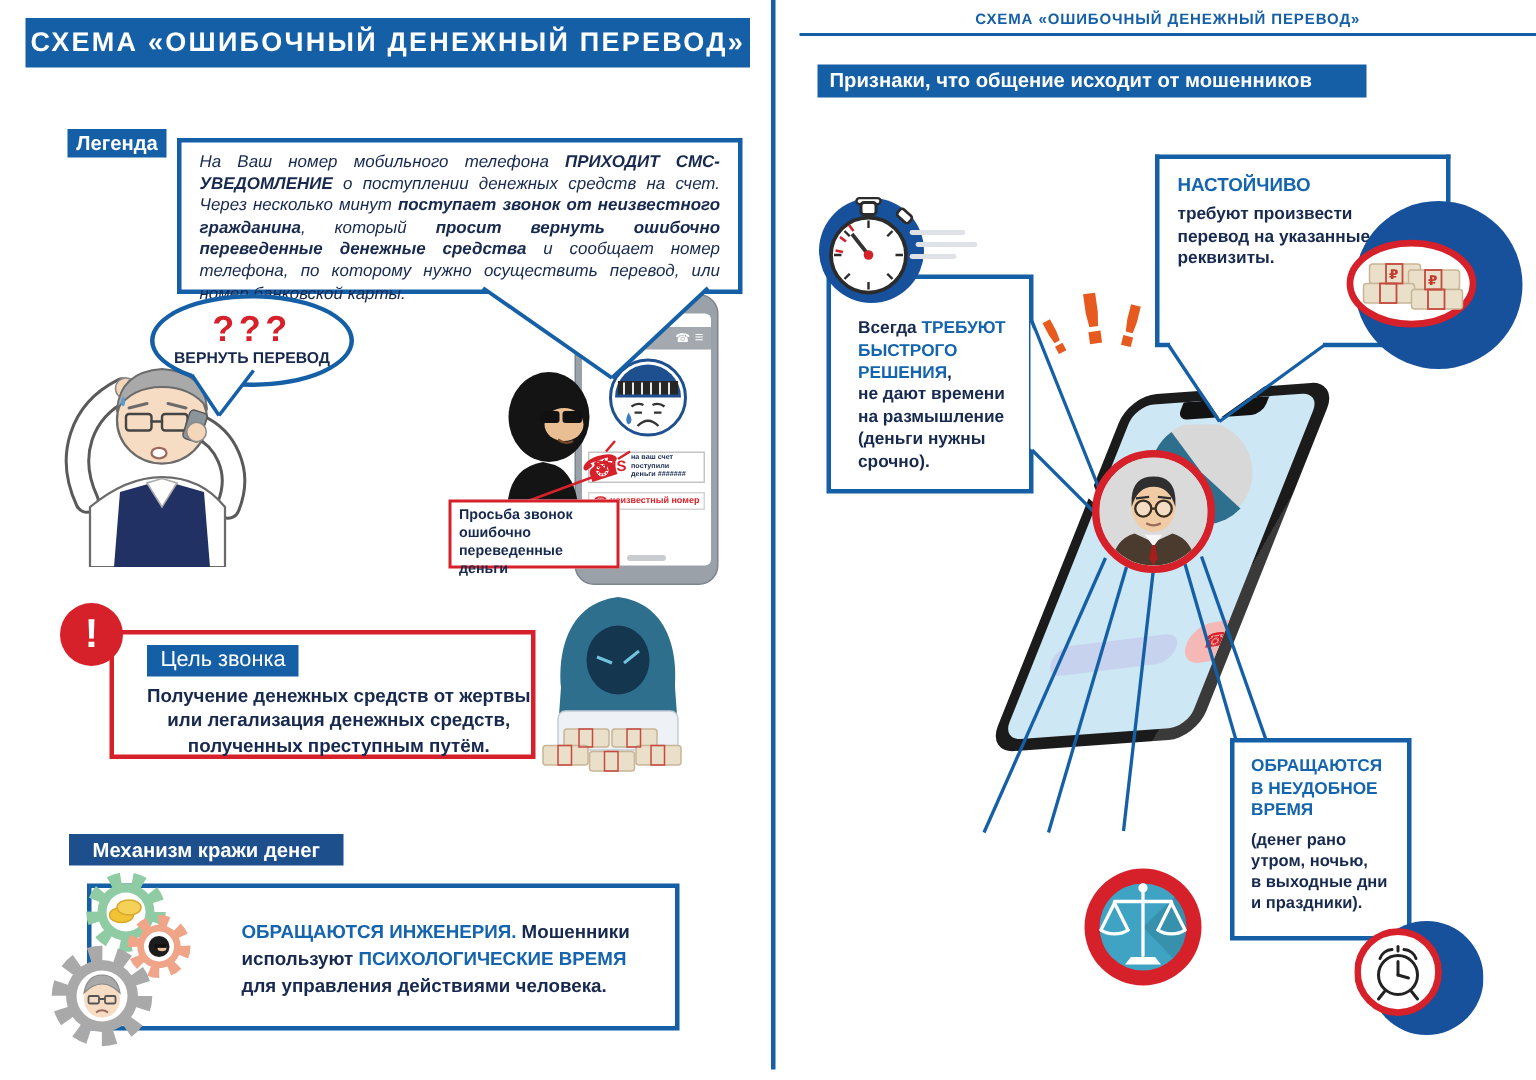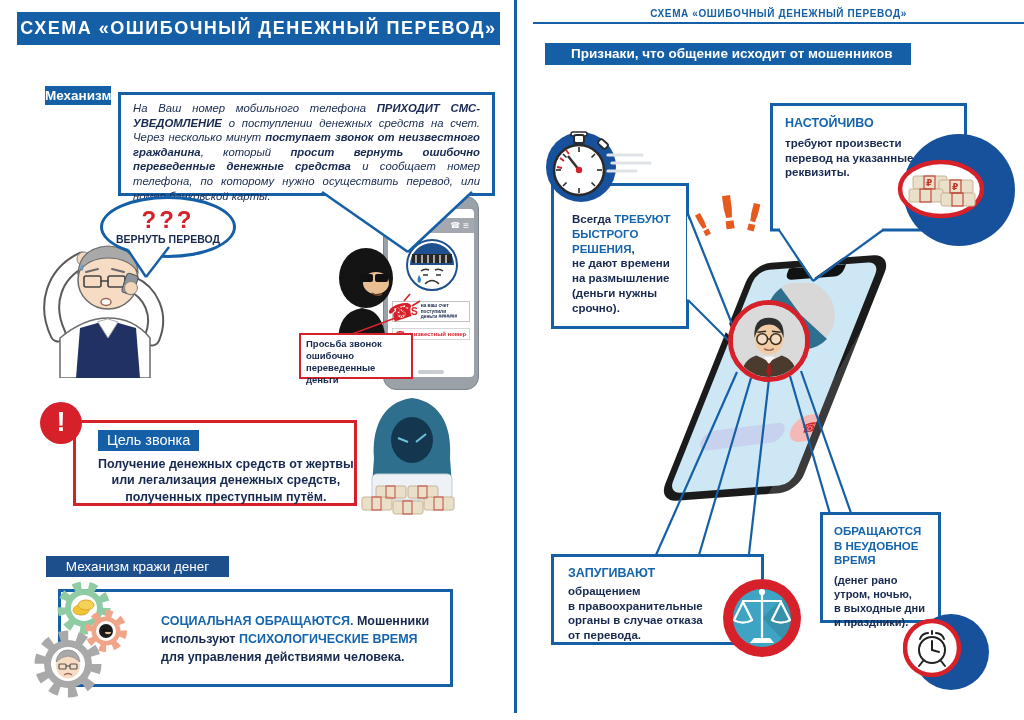--- a/index.html
+++ b/index.html
@@ -42,61 +42,61 @@
   .pl-home{position:absolute;left:30px;bottom:3px;width:26px;height:4px;border-radius:2px;background:#C9CDD1;}
   .request-box{left:299px;top:333px;width:114px;height:46px;background:#fff;border:2px solid #D6212A;
                font-size:9.5px;font-weight:bold;color:#17294F;line-height:1.25;padding:3px 5px;box-sizing:border-box;z-index:6;}
   .alert-circle{left:40px;top:402px;width:42px;height:42px;border-radius:50%;background:#D6212A;color:#fff;
                 font-weight:bold;font-size:27px;text-align:center;line-height:40px;z-index:3;}
   .goal-box{left:73px;top:420px;width:284px;height:86px;background:#fff;border:3px solid #D6212A;box-sizing:border-box;z-index:2;}
   .goal-label{position:absolute;left:22px;top:7px;background:#155FA6;color:#fff;font-weight:normal;font-size:14.5px;
               padding:2px 9px 3px;}
   .goal-text{position:absolute;left:22px;top:33px;font-size:12.5px;font-weight:bold;line-height:1.3;color:#17294F;text-align:center;}
   .mech-label{left:46px;top:556px;width:183px;height:21px;line-height:21px;text-align:center;font-size:13.5px;
-              background:#1D4F8C;color:#fff;font-weight:normal;z-index:2;}
+              background:#1D4F8C;color:#fff;font-weight:bold;z-index:2;}
   .mech-box{left:58px;top:589px;width:395px;height:98px;z-index:2;}
   .mech-text{position:absolute;left:100px;top:20px;width:288px;font-size:12.5px;font-weight:bold;line-height:1.45;}
   
   .divider{left:514px;top:0;width:2.5px;height:713px;background:#155FA6;z-index:1;}
   .r-header{left:533px;top:8px;width:491px;text-align:center;color:#155FA6;font-weight:bold;font-size:10px;
             letter-spacing:0.6px;z-index:2;}
   .r-line{left:533px;top:22px;width:491px;height:2px;background:#155FA6;z-index:2;}
-  .signs-bar{left:545px;top:43px;width:366px;height:22px;line-height:22px;font-size:13.5px;padding-left:26px;
+  .signs-bar{left:545px;top:43px;width:366px;height:22px;line-height:22px;font-size:13.5px;padding-left:8px;
              box-sizing:border-box;z-index:2;}
   .urgent-box{left:551px;top:183px;width:138px;height:146px;z-index:6;}
   .urgent-text{position:absolute;left:18px;top:26px;font-size:11.5px;font-weight:bold;line-height:14.8px;}
   .insistent-box{left:770px;top:103px;width:197px;height:128px;z-index:6;border-bottom:none;}
   .ibx-head{position:absolute;left:12px;top:10px;font-size:12.5px;font-weight:bold;}
   .ibx-body{position:absolute;left:12px;top:30px;font-size:11.5px;font-weight:bold;line-height:14.5px;}
   .excl{position:absolute;color:#E65A1F;font-weight:bold;z-index:6;font-family:"DejaVu Sans",sans-serif;}
   .phone-r{left:753px;top:264px;width:139px;height:238px;background:linear-gradient(100deg,#1b1b1b 0 84%,#3a3a3a 84% 100%);
            border-radius:18px;transform:matrix(1,-0.072,-0.399,1,0,0);transform-origin:0 0;z-index:3;}
   .pr-screen{position:absolute;left:7px;right:9px;top:7px;bottom:8px;background:#CDE7F4;border-radius:12px;overflow:hidden;}
   .pr-notch{position:absolute;left:26%;top:0;width:46%;height:12px;background:#121212;border-radius:0 0 7px 7px;}
   .pill-lav{position:absolute;left:12px;top:160px;width:82px;height:20px;border-radius:10px;background:#C7D3EE;transform:rotate(-3deg);}
   .pill-red{position:absolute;left:100px;top:152px;width:38px;height:27px;border-radius:14px;background:#F4B9B6;
             text-align:center;line-height:27px;font-family:"DejaVu Sans",sans-serif;font-size:13px;color:#D6212A;transform:rotate(-6deg);}
   .avatar{left:728px;top:300px;width:72px;height:72px;border:5px solid #D6212A;border-radius:50%;
           background:#DADADA;overflow:hidden;z-index:8;}
   .intimidate-box{left:551px;top:554px;width:213px;height:91px;z-index:6;}
   .itm-head{position:absolute;left:14px;top:9px;font-size:12.5px;font-weight:bold;}
   .itm-body{position:absolute;left:14px;top:27px;font-size:11.5px;font-weight:bold;line-height:14.5px;}
-  .inconv-box{left:820px;top:512px;width:121px;height:111px;z-index:6;}
+  .inconv-box{left:820px;top:492px;width:121px;height:135px;z-index:6;}
   .inc-head{position:absolute;left:11px;top:9px;font-size:11.5px;font-weight:bold;line-height:14.5px;}
   .inc-body{position:absolute;left:11px;top:58px;font-size:11px;font-weight:bold;line-height:14px;}
   .z4{z-index:4;} .z5{z-index:5;} .z7{z-index:7;} .z8{z-index:8;}
 </style>
 </head>
 <body>
 
 <div class="canvas">
 
   <div class="abs bluebar title-bar">СХЕМА «ОШИБОЧНЫЙ ДЕНЕЖНЫЙ ПЕРЕВОД»</div>
 
-  <div class="abs bluebar legend-label">Механизм</div>
+  <div class="abs bluebar legend-label">Легенда</div>
 
   <div class="abs bbox legend-box">
     <div class="legend-text"><span>На Ваш номер мобильного телефона </span><b>ПРИХОДИТ СМС-УВЕДОМЛЕНИЕ</b><span> о поступлении денежных средств на счет. Через несколько минут </span><b>поступает звонок от неизвестного гражданина</b><span>, который </span><b>просит вернуть ошибочно переведенные денежные средства</b><span> и сообщает номер телефона, по которому нужно осуществить перевод, или номер банковской карты.</span></div>
   </div>
 
   <svg class="abs z5" style="left:0;top:0;" width="1024" height="720" pointer-events="none">
     <polygon points="322,191 408,252 472,191" fill="#fff"></polygon>
     <line x1="322" y1="192" x2="408" y2="252" stroke="#155FA6" stroke-width="2.6"></line>
     <line x1="408" y1="252" x2="472" y2="192" stroke="#155FA6" stroke-width="2.6"></line>
     <polygon points="128,249 146,277 169,246" fill="#fff"></polygon>
@@ -220,21 +220,21 @@
       <rect x="30" y="92" width="9" height="12"></rect>
         <rect x="62" y="92" width="9" height="12"></rect>
       <rect x="16" y="103" width="9" height="13"></rect>
         <rect x="47" y="107" width="9" height="13"></rect>
         <rect x="78" y="103" width="9" height="13"></rect>
     </g>
   </svg>
 
   <div class="abs mech-label">Механизм кражи денег</div>
   <div class="abs bbox mech-box">
-    <div class="mech-text pre"><span class="blue">СОЦИАЛЬНАЯ ОБРАЩАЮТСЯ.</span><span class="navy">  Мошенники
+    <div class="mech-text pre"><span class="blue">ОБРАЩАЮТСЯ ИНЖЕНЕРИЯ.</span><span class="navy">  Мошенники
 используют </span><span class="blue">ПСИХОЛОГИЧЕСКИЕ ВРЕМЯ</span><span class="navy">
 для управления действиями человека.</span></div>
   </div>
 
   <svg class="abs" style="left:30px;top:580px;z-index:3;" width="105" height="128" viewBox="0 0 105 128">
 
     <g>
       <circle cx="54" cy="28" r="22" fill="none" stroke="#8FCCA4" stroke-width="9" stroke-dasharray="7.7 7.7"></circle>
       <circle cx="54" cy="28" r="19" fill="#8FCCA4"></circle>
       <circle cx="54" cy="28" r="13" fill="#fff"></circle>
@@ -384,27 +384,20 @@
       <circle cx="44" cy="35" r="5.5" fill="rgba(255,255,255,0.35)" stroke="#3a2e22" stroke-width="1.6"></circle>
       <line x1="35.5" y1="35" x2="38.5" y2="35" stroke="#3a2e22" stroke-width="1.6"></line>
       <path d="M25,28 l9,-1 M40,27 l9,1" stroke="#2F2F2F" stroke-width="1.6"></path>
       <path d="M32,45 q5,3 10,0" stroke="#9c6a5d" stroke-width="1.6" fill="none"></path>
       <path d="M8,74 Q10,56 24,52 L37,58 L50,52 Q64,56 66,74 Z" fill="#4A3B2E"></path>
       <polygon points="31,53 37,61 43,53" fill="#F5F5F5"></polygon>
       <path d="M36,60 L38,60 L40,69 L37,74 L34,69 Z" fill="#A51E1E"></path>
     </svg>
   </div>
 
-  <div class="abs bbox intimidate-box">
-    <div class="itm-head blue">ЗАПУГИВАЮТ</div>
-    <div class="itm-body navy pre">обращением
-в правоохранительные
-органы в случае отказа
-от перевода.</div>
-  </div>
 
   <svg class="abs z8" style="left:721px;top:577px;" width="82" height="82" viewBox="0 0 82 82">
     <circle cx="41" cy="41" r="39" fill="#D6212A"></circle>
     <circle cx="41" cy="41" r="29" fill="#3FA4C4"></circle>
     <path d="M62,21 A29,29 0 0 1 61,62 L41,41 Z" fill="rgba(0,0,0,0.12)"></path>
     <g stroke="#fff" stroke-width="2.2" fill="none" stroke-linecap="round">
       <line x1="41" y1="17" x2="41" y2="60"></line>
       <circle cx="41" cy="15" r="2" fill="#fff"></circle>
       <line x1="22" y1="24" x2="60" y2="24"></line>
       <line x1="22" y1="25" x2="13" y2="43"></line>

